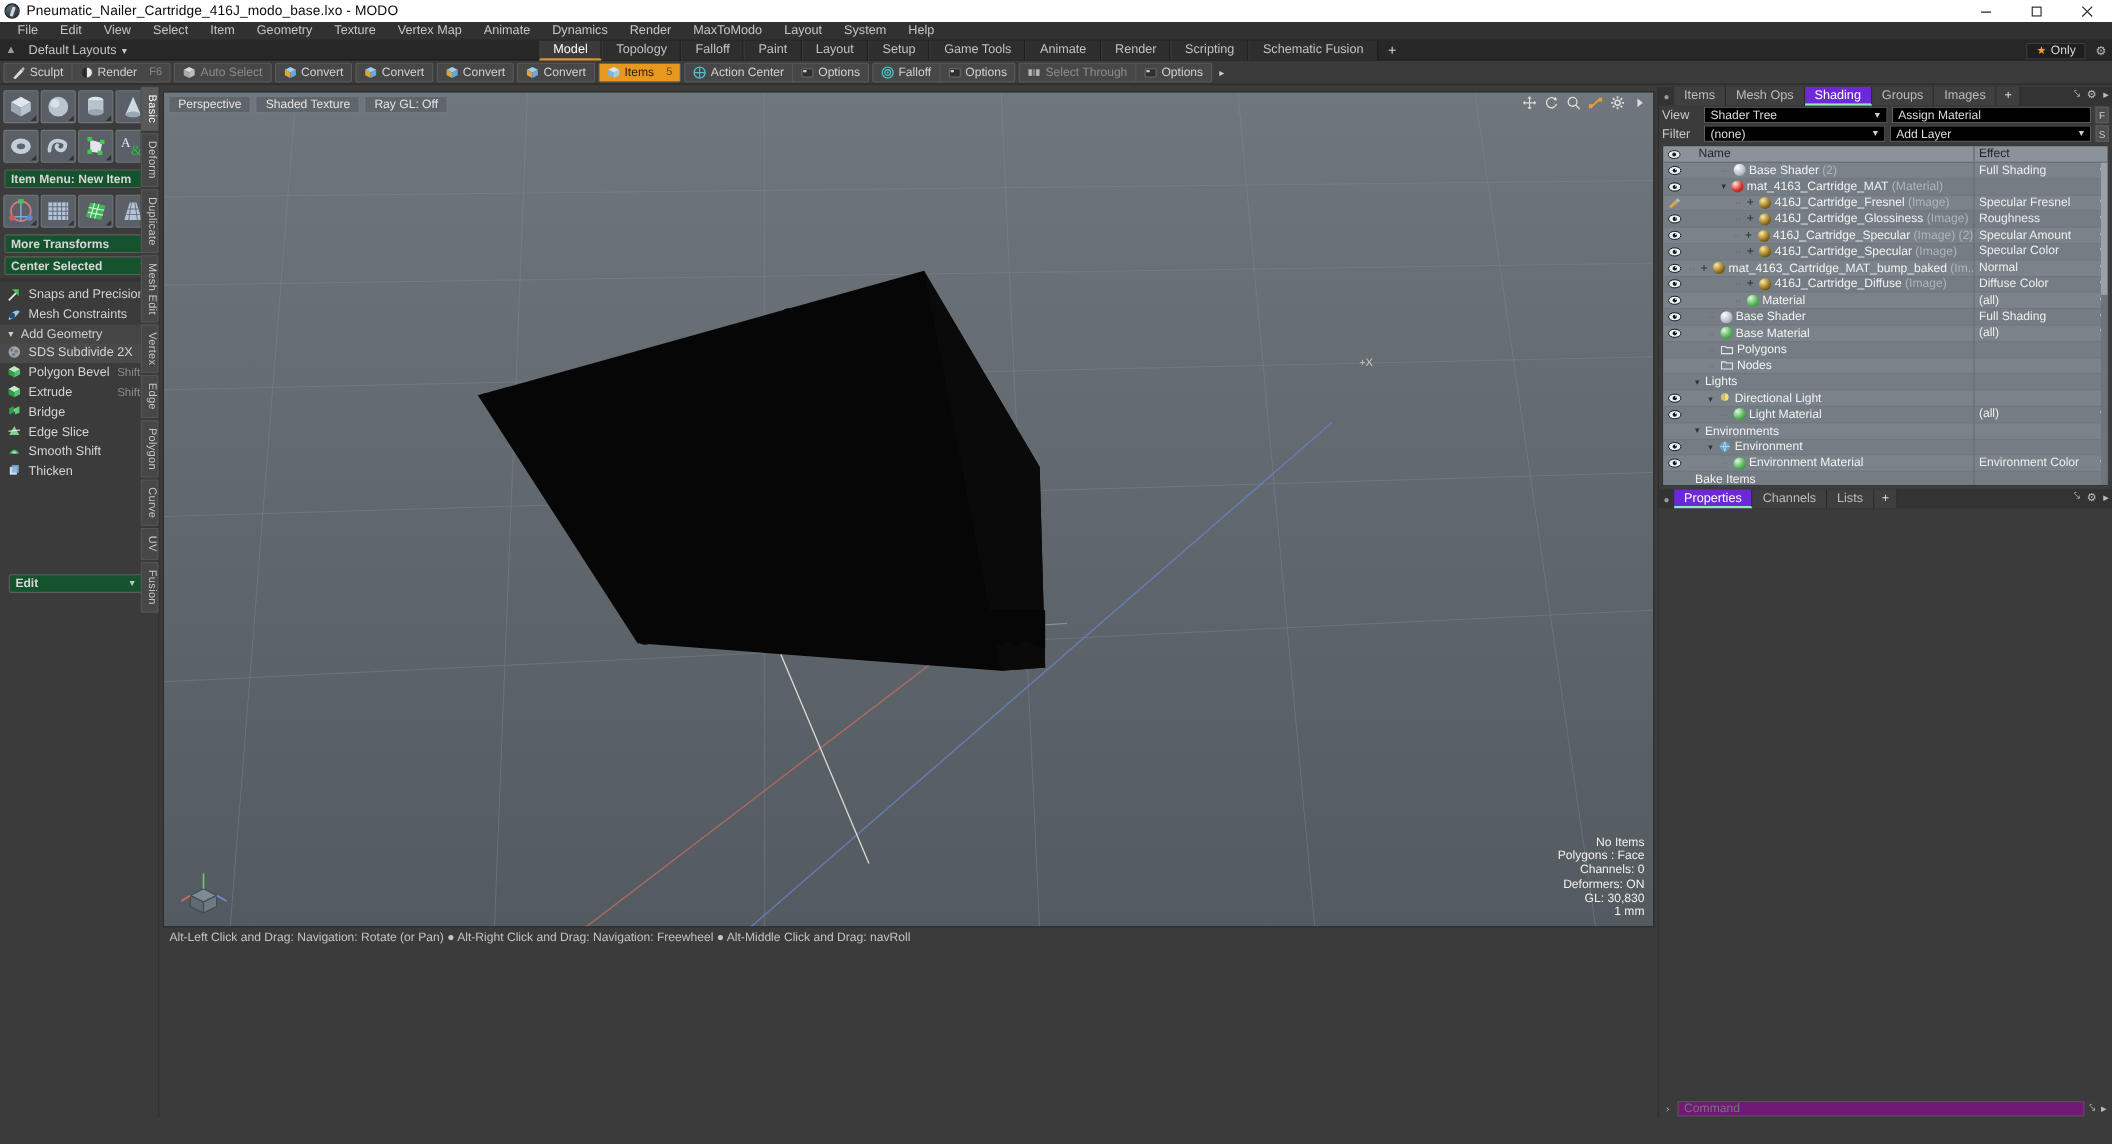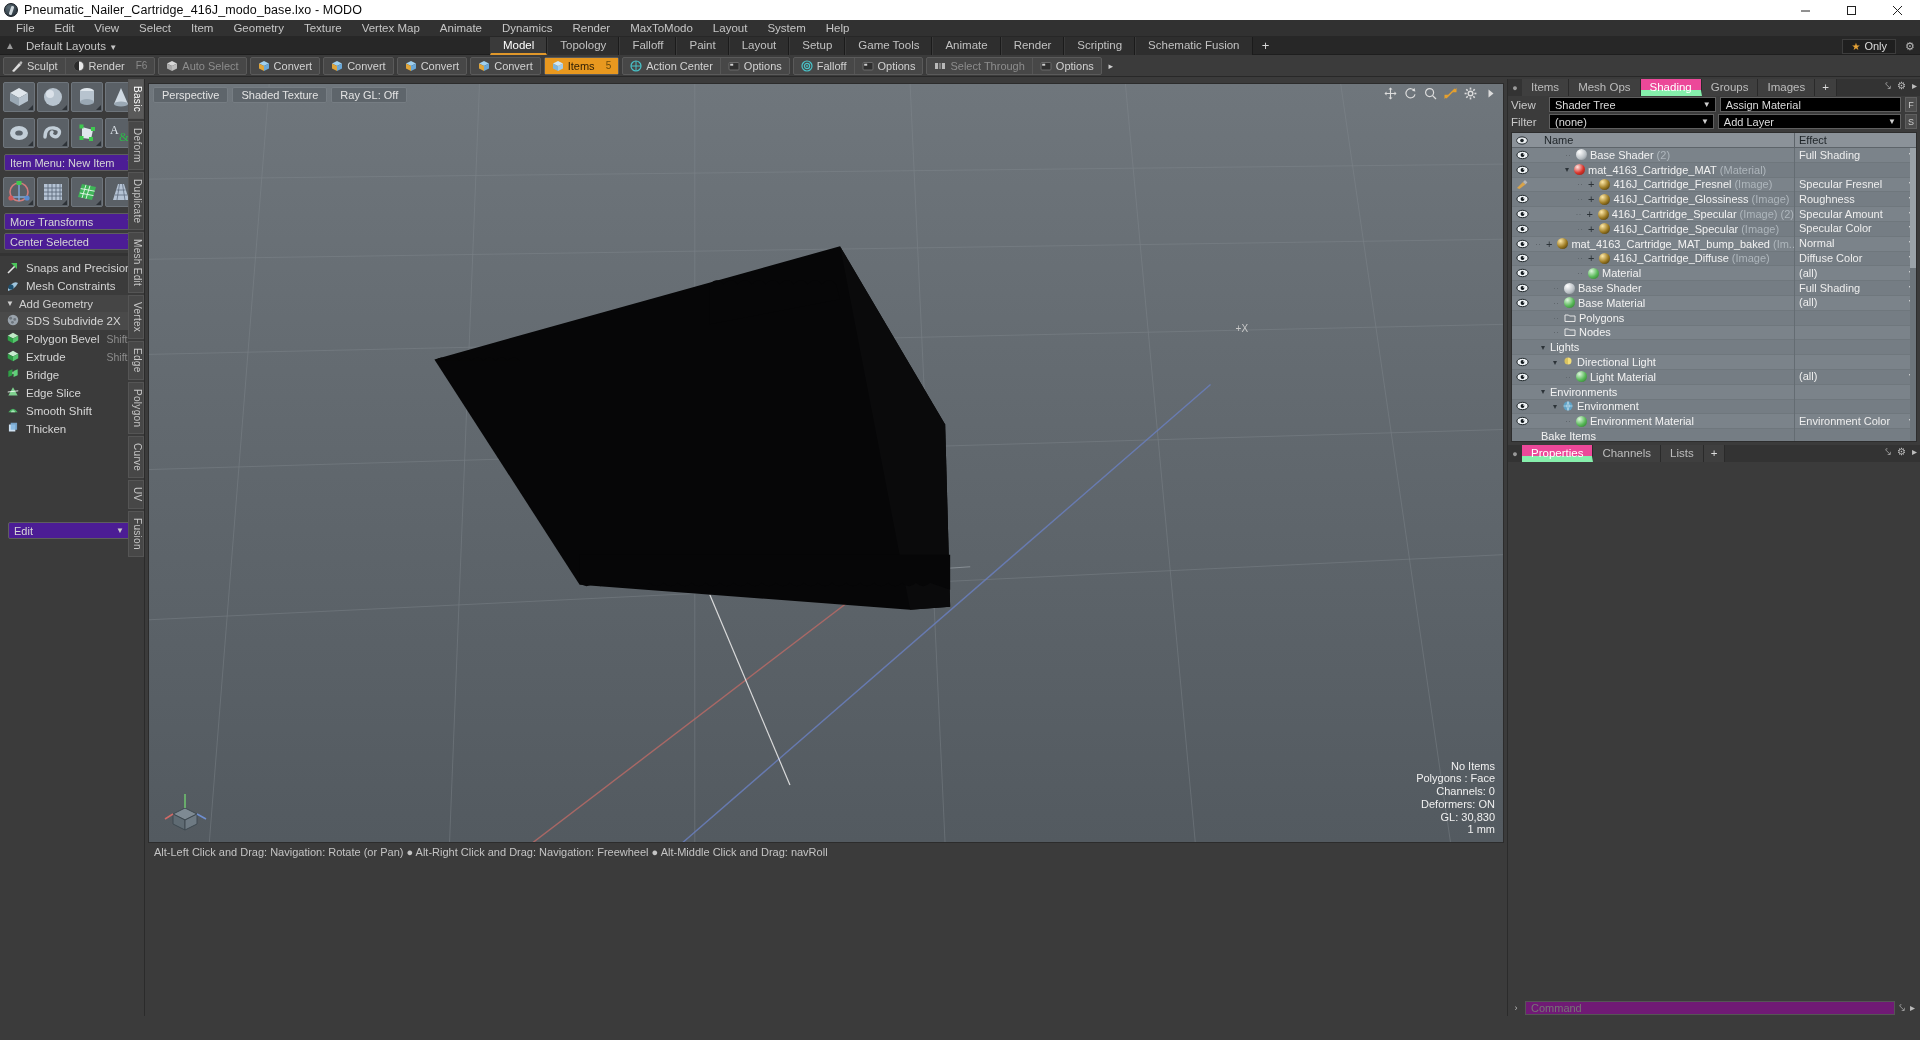--- a/index.html
+++ b/index.html
@@ -91,22 +91,22 @@
   .ltools{ width:145px; background:#3b3b3b; position:relative; flex:0 0 145px;
            border-right:1px solid #2b2b2b;}
   .lt-grid{ display:flex; padding:3px; gap:2px; }
   .lt-cell{
     width:32px; height:30px; background:#5a6066; border:1px solid #6e757c; border-radius:2px;
     position:relative; display:flex; align-items:center; justify-content:center;
   }
   .lt-cell:after{ content:""; position:absolute; right:1px; bottom:1px; border-left:5px solid transparent;
                   border-bottom:5px solid #2e3338; }
   .lt-sel{ display:flex; align-items:center; justify-content:space-between;
-           margin:3px 4px; height:17px; background:#4c1d95; border:1px solid #5e5e5e;
-           border-radius:2px; padding:0 5px; font-size:11px; color:#d6d6d6;}
+           margin:3px 4px; height:17px; background:#14532d; border:1px solid #5e5e5e;
+           border-radius:2px; padding:0 5px; font-size:11px; color:#d6d6d6;font-weight:bold;}
   .lt-sel .car{ font-size:8px; color:#c6c6c6;}
   .lt-rowbtn{ display:flex; align-items:center; gap:6px; height:18px; padding:0 6px;
               font-size:11.5px; color:#d3d3d3; }
   .lt-rowbtn .bi{ width:14px; height:14px; flex:0 0 auto;}
   .lt-section{ display:flex; align-items:center; gap:5px; height:17px; padding:0 6px;
                font-size:11.5px; color:#cfcfcf; background:#454545; }
   .lt-listrow{ display:flex; align-items:center; height:18px; padding:0 6px; gap:6px;
                font-size:11.5px; color:#d5d5d5;}
   .lt-listrow.hl{ background:#4a4a4a;}
   .lt-listrow .sc{ margin-left:auto; color:#8d8d8d; font-size:10.5px;}
@@ -137,21 +137,21 @@
   .statusbar{ height:17px; display:flex; align-items:center; padding-left:6px;
               font-size:11px; color:#c4c4c4; background:#3b3b3b;}
 
   
   .rpanel{ width:413px; flex:0 0 413px; background:#3b3b3b; display:flex; flex-direction:column;
            border-left:1px solid #2b2b2b;}
   .rtabs{ height:17px; display:flex; align-items:center; background:#333; position:relative;}
   .rdot{ width:14px; text-align:center; color:#999; font-size:9px;}
   .rtab{ padding:0 9px; height:17px; line-height:16px; font-size:11.5px; color:#bdbdbd;
          background:#3f3f3f; border-right:1px solid #2a2a2a;}
-  .rtab.active{ background:#ec4899; color:#fff; border-bottom:6px solid #86efac;}
+  .rtab.active{ background:#6d28d9; color:#fff; border-bottom:2px solid #86efac;}
   .rtab.plus{ color:#ddd; padding:0 7px;}
   .rtools{ position:absolute; right:3px; top:1px; display:flex; gap:6px; color:#bdbdbd; font-size:10px;}
   .rrow{ display:flex; align-items:center; height:17px; gap:4px; padding:0 3px; }
   .rlabel{ width:34px; font-size:11.5px; color:#c9c9c9;}
   .rcombo{ flex:1 1 auto; height:15px; background:#000000; border:1px solid #5f5f5f;
            display:flex; align-items:center; padding:0 5px; font-size:11px; color:#dcdcdc;
            position:relative;}
   .rcombo .car{ position:absolute; right:4px; font-size:8px; color:#cfcfcf;}
   .rbtnsq{ width:12px; height:15px; background:#4d4d4d; border:1px solid #5f5f5f;
            font-size:9px; color:#ccc; display:flex; align-items:center; justify-content:center;}

